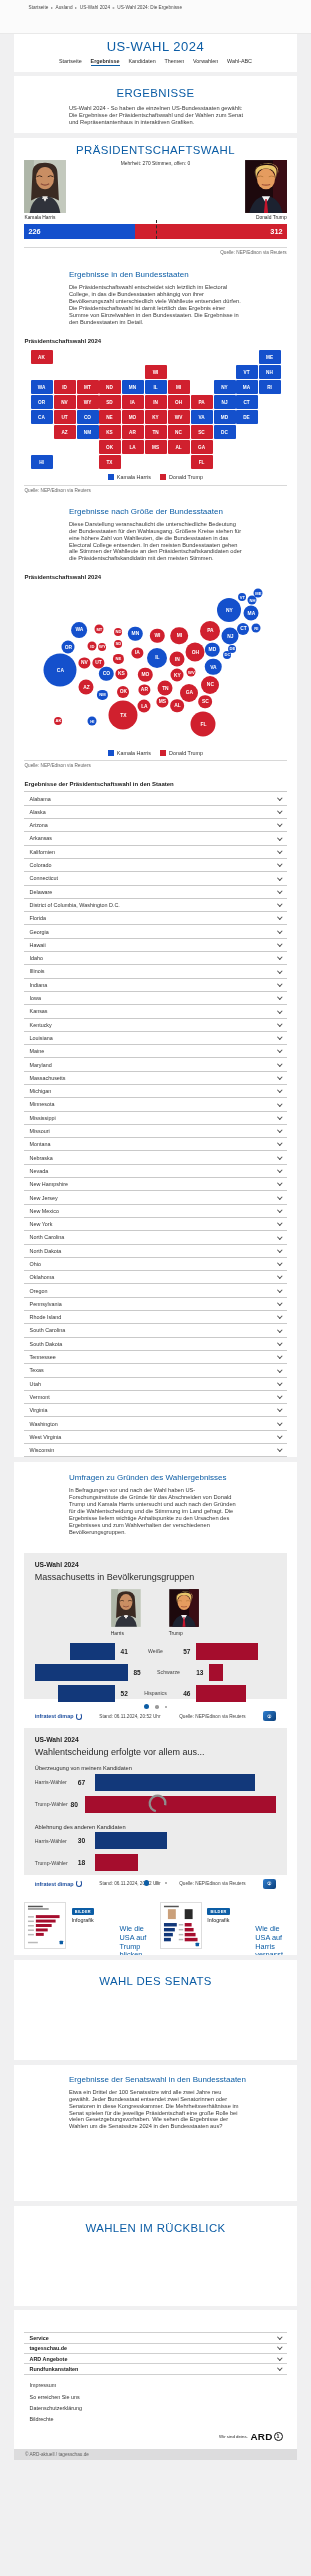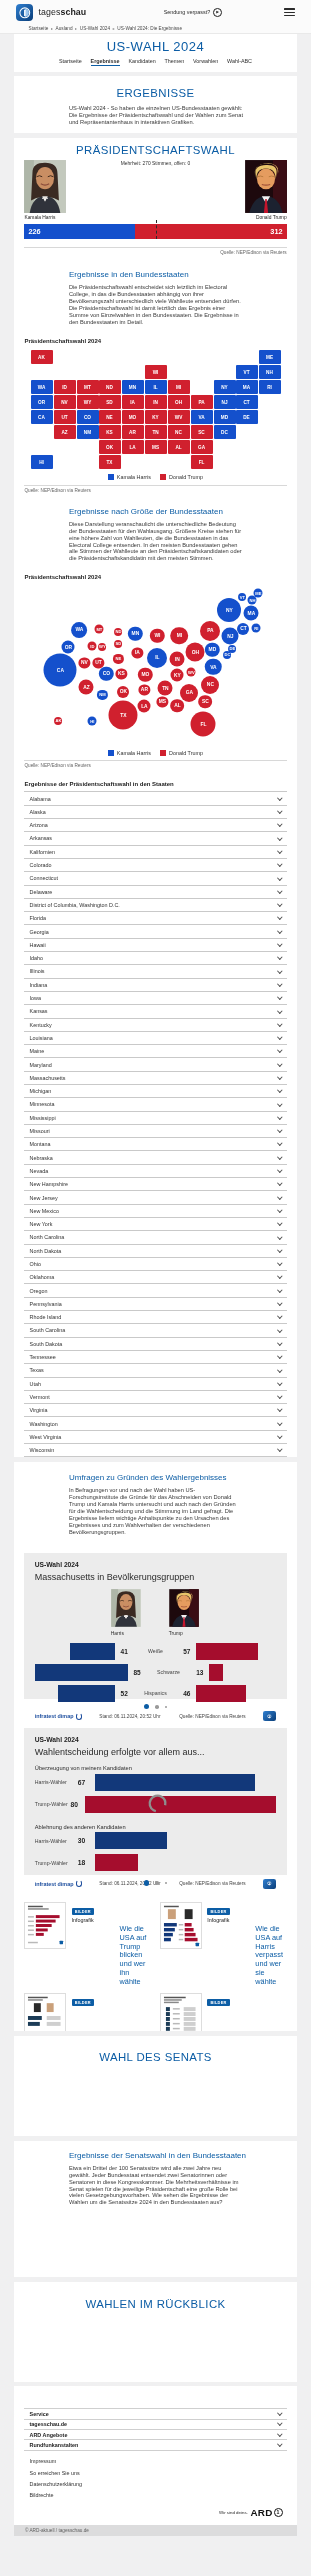--- a/index.html
+++ b/index.html
@@ -68,21 +68,21 @@
   .bub { position:absolute; border-radius:50%; transform:translate(-50%,-50%); display:flex; align-items:center; justify-content:center; color:#fff; font-weight:700; cursor:pointer; }
 
   
   .acc-head { margin:13.5px 10.4px 0 10.4px; font-size:6px; font-weight:700; color:#1d1d1d; }
   .acc { margin:4.1px 10.4px 0 10.4px; border-top:0.5px solid #c9c9c9; }
   .acc-row { height:13.3px; display:flex; align-items:center; justify-content:space-between; border-bottom:0.5px solid #c9c9c9; padding:0 5.2px; cursor:pointer; }
   .acc-row span.nm { font-size:5.4px; color:#333; }
   .chev { width:3.6px; height:3.6px; border-right:0.8px solid #555; border-bottom:0.8px solid #555; transform:rotate(45deg); margin-top:-2.1px; }
 
   
-  .c-umf { margin-top:5.2px; height:569px; padding-top:11px; }
+  .c-umf { margin-top:5.2px; height:493px; padding-top:11px; }
   .c-umf .text-col { margin-top:5.2px; }
   .gchart { background:#ececec; margin:0 10.4px; padding:8.3px 10.4px 6.2px 10.4px; }
   .g1 { margin-top:17.6px; height:146px; }
   .g2 { margin-top:13.5px; height:147px; }
   .g-kicker { font-size:6.7px; font-weight:700; color:#1d1d1d; }
   .g-title { font-size:9px; color:#2b2b2b; margin-top:3.6px; font-weight:400; }
   .g-photos { display:flex; gap:27px; margin-top:6.2px; margin-left:76px; }
   .g-ph { width:31px; }
   .g-ph .ph { width:30px; height:40px; overflow:hidden; }
   .g-ph .ph svg { width:100%; height:100%; display:block; }
@@ -174,39 +174,20 @@
       <path d="M6 76 Q12 52 30 52 Q48 52 54 76 Z" fill="#1c2230"></path>
       <path d="M24 52 L30 62 L36 52 Z" fill="#f2f2f2"></path>
       <path d="M29 56 L31 56 L33 76 L27 76 Z" fill="#c4152c"></path>
     </symbol>
   </defs>
 </svg>
 
 <div id="app">
 
   <div class="top-band">
-    <div class="hdr-row">
-      <div class="logo-box">
-        <svg viewBox="0 0 34 34">
-            <circle cx="17" cy="17" r="9.5" fill="none" stroke="#fff" stroke-width="2"></circle>
-            <path d="M17 9 A8 8 0 0 1 17 25" fill="#9cc6ee"></path>
-            <rect x="15.6" y="11" width="2.8" height="12" rx="1" fill="#fff"></rect>
-          </svg>
-      </div>
-      <div class="brand"><span>tages</span><b>schau</b></div>
-      <div class="missed">
-        <span>Sendung verpasst?</span>
-        <span class="play-ic">▶</span>
-      </div>
-      <div class="burger">
-          <i></i>
-          <i></i>
-          <i></i>
-        </div>
-    </div>
     <div class="bc" id="bc">
         <span class="bc-item">Startseite</span>
         <span class="bc-sep">▸</span>
         <span class="bc-item">Ausland</span>
         <span class="bc-sep">▸</span>
         <span class="bc-item">US-Wahl 2024</span>
         <span class="bc-sep">▸</span>
         <span class="bc-item">US-Wahl 2024: Die Ergebnisse</span>
       </div>
   </div>

